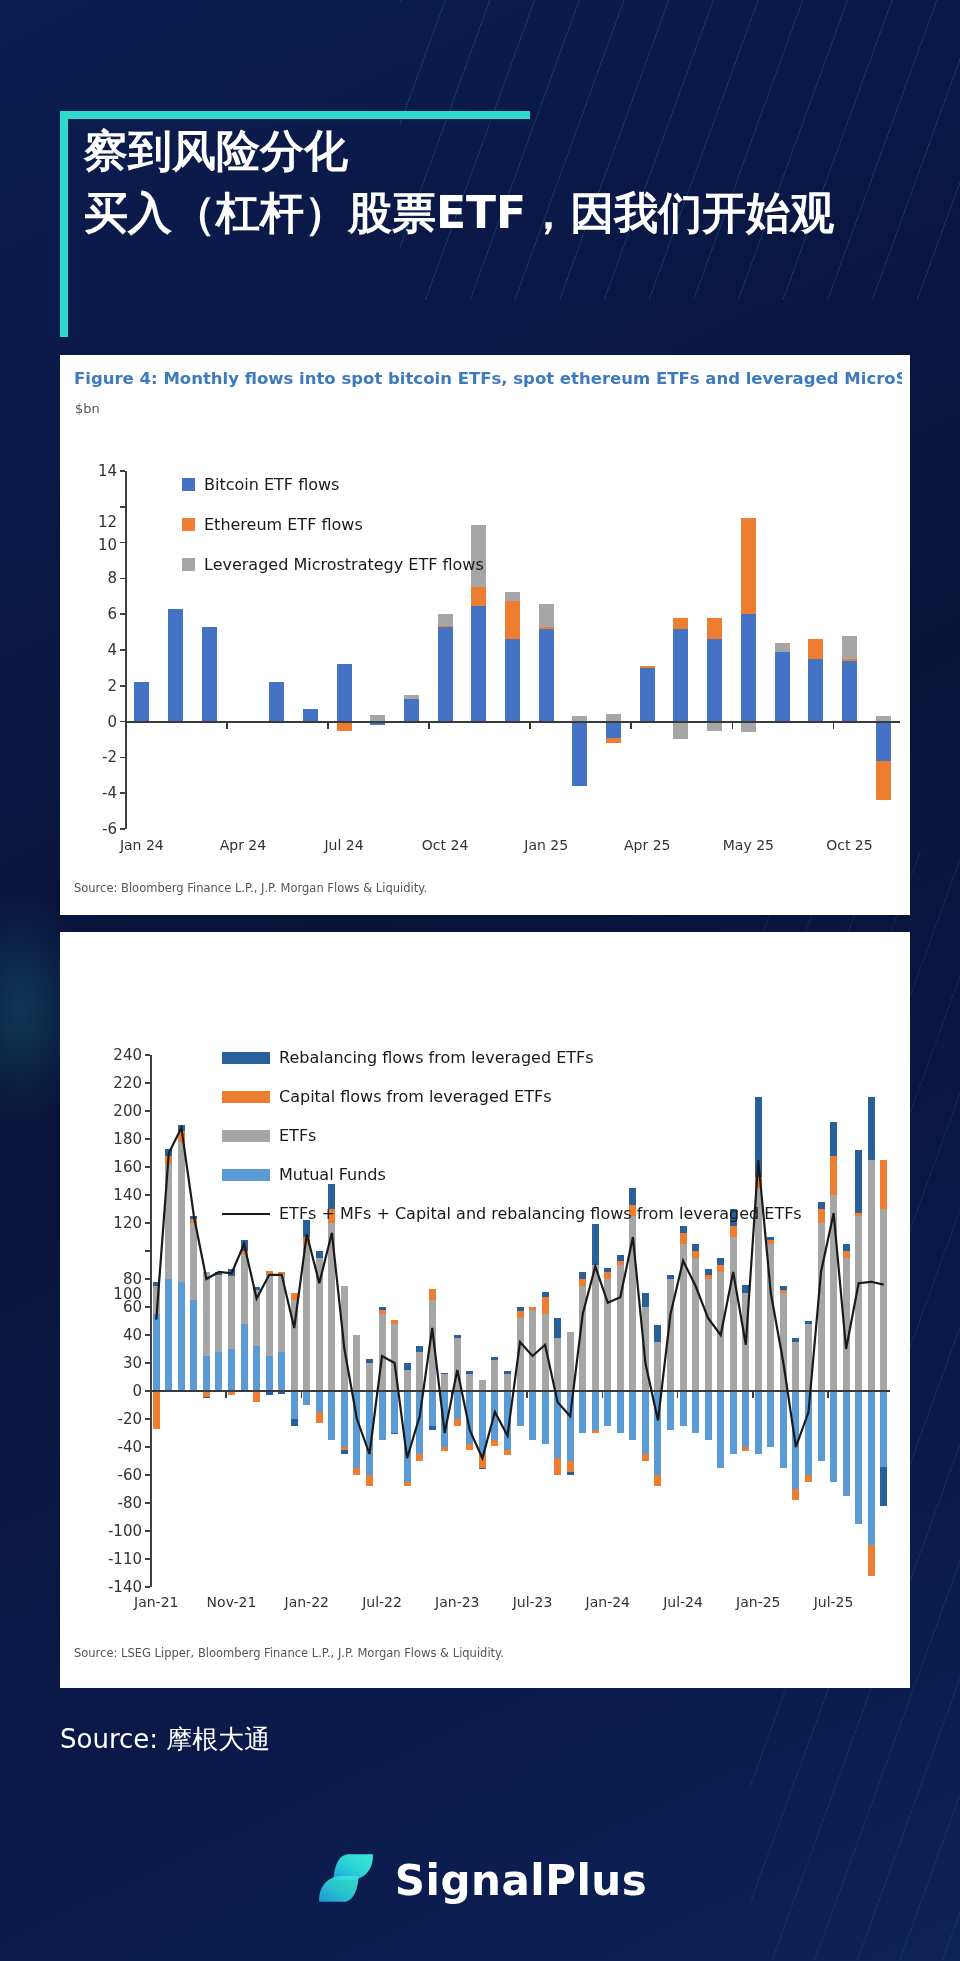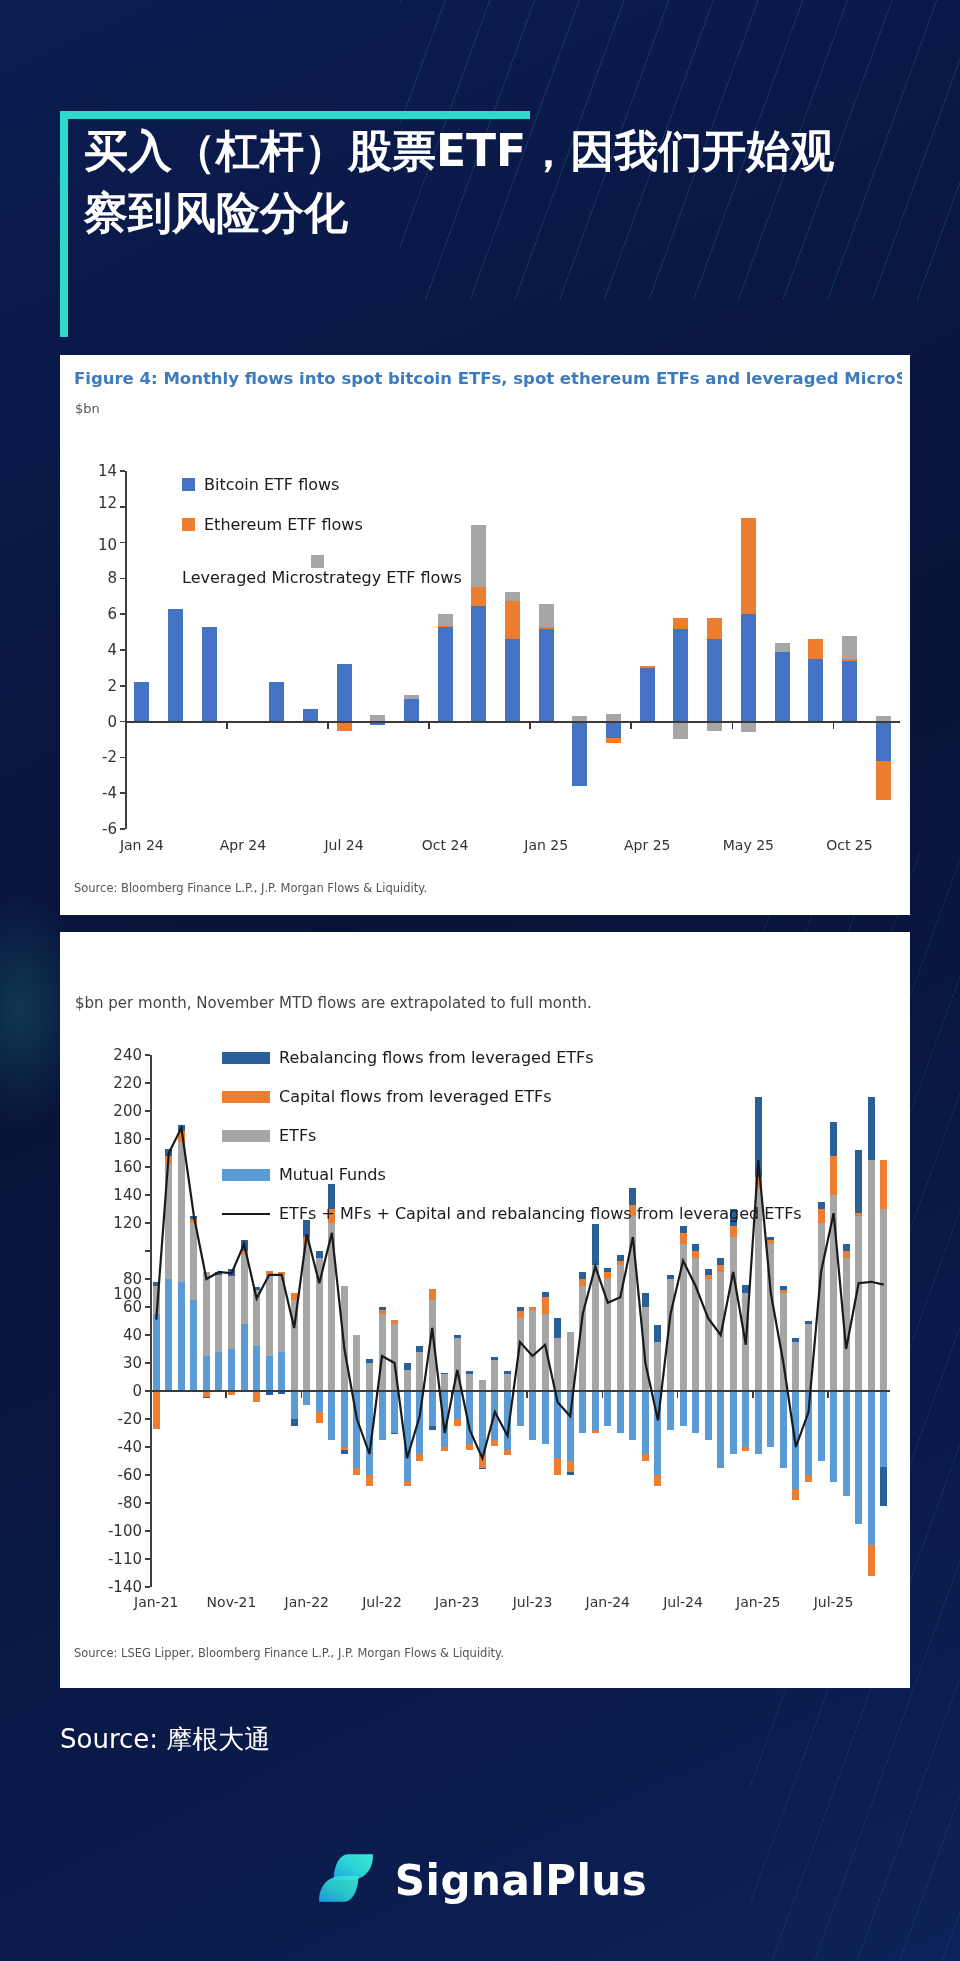--- a/index.html
+++ b/index.html
@@ -59,33 +59,33 @@
 </head>
 <body>
 
 <div class="deco deco-lines-top"></div>
 <div class="deco deco-lines-right"></div>
 <div class="deco deco-glow"></div>
 
 <div class="header-accent-top"></div>
 <div class="header-accent-left"></div>
 <div class="header-title">
+  <div>察到风险分化</div>
   <div>买入（杠杆）股票ETF，因我们开始观</div>
-  <div>察到风险分化</div>
 </div>
 
 <div class="panel" id="panel-fig4">
   <div class="fig-title">Figure 4: Monthly flows into spot bitcoin ETFs, spot ethereum ETFs and leveraged MicroStrategy ETF</div>
   <div class="fig-unit">$bn</div>
   <div class="chart">
       <div class="yaxis" style="left: 65px; top: 116px; height: 358px;"></div>
       <div class="ytick" style="left: 60px; top: 115.25px;"></div>
       <div class="ylab" style="left: 17px; top: 107px;">14</div>
       <div class="ytick" style="left: 60px; top: 151.05px;"></div>
-      <div class="ylab" style="left: 17px; top: 139px;">12</div>
+      <div class="ylab" style="left: 17px; top: 158px;">12</div>
       <div class="ytick" style="left: 60px; top: 186.85px;"></div>
       <div class="ylab" style="left: 17px; top: 181px;">10</div>
       <div class="ytick" style="left: 60px; top: 222.65px;"></div>
       <div class="ylab" style="left: 17px; top: 214.4px;">8</div>
       <div class="ytick" style="left: 60px; top: 258.45px;"></div>
       <div class="ylab" style="left: 17px; top: 250.2px;">6</div>
       <div class="ytick" style="left: 60px; top: 294.25px;"></div>
       <div class="ylab" style="left: 17px; top: 286px;">4</div>
       <div class="ytick" style="left: 60px; top: 330.05px;"></div>
       <div class="ylab" style="left: 17px; top: 321.8px;">2</div>
@@ -165,30 +165,29 @@
       <div class="xtick" style="left: 772.609px; top: 367.6px;"></div>
       <div class="xlab" style="left: 754.457px; top: 482px;">Oct 25</div>
       <div class="legend-item" style="left: 122px; top: 120px;">
         <span class="legend-chip" style="width: 13px; height: 13px; background: rgb(68, 114, 196);"></span>
         <span class="legend-text">Bitcoin ETF flows</span>
       </div>
       <div class="legend-item" style="left: 122px; top: 160px;">
         <span class="legend-chip" style="width: 13px; height: 13px; background: rgb(237, 125, 49);"></span>
         <span class="legend-text">Ethereum ETF flows</span>
       </div>
-      <div class="legend-item" style="left: 122px; top: 200px; flex-direction: column;">
+      <div class="legend-item" style="left: 122px; top: 200px;">
         <span class="legend-chip" style="width: 13px; height: 13px; background: rgb(166, 166, 166);"></span>
         <span class="legend-text">Leveraged Microstrategy ETF flows</span>
       </div>
     </div>
   <div class="fig-source">Source: Bloomberg Finance L.P., J.P. Morgan Flows &amp; Liquidity.</div>
 </div>
 
 <div class="panel" id="panel-fig5">
-  <div class="fig-subtitle">$bn per month, November MTD flows are extrapolated to full month.</div>
   <div class="chart">
       <div class="yaxis" style="left: 90px; top: 123px; height: 532px;"></div>
       <div class="ytick" style="left: 85px; top: 122.25px;"></div>
       <div class="ylab" style="left: 42px; top: 114px;">240</div>
       <div class="ytick" style="left: 85px; top: 150.25px;"></div>
       <div class="ylab" style="left: 42px; top: 142px;">220</div>
       <div class="ytick" style="left: 85px; top: 178.25px;"></div>
       <div class="ylab" style="left: 42px; top: 170px;">200</div>
       <div class="ytick" style="left: 85px; top: 206.25px;"></div>
       <div class="ylab" style="left: 42px; top: 198px;">180</div>

